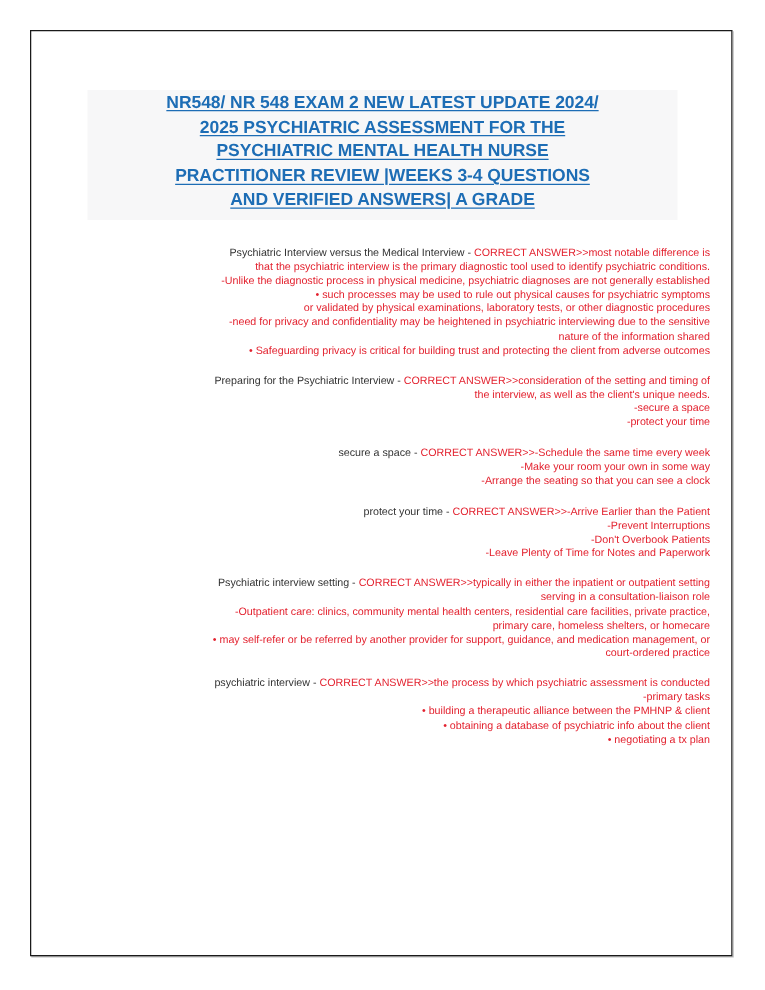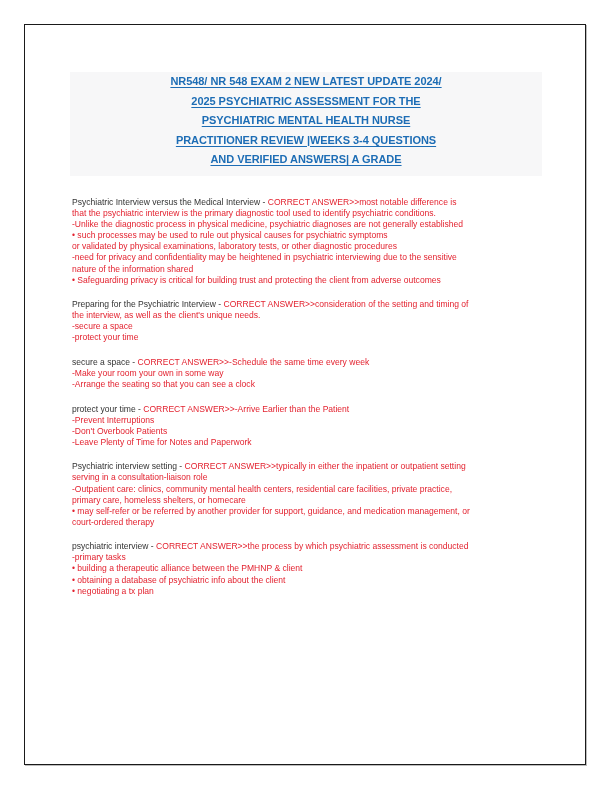--- a/index.html
+++ b/index.html
@@ -31,33 +31,34 @@
     width: 472px;
     height: 104px;
     background: #f7f7f8;
   }
   .title {
     margin: 0;
     padding-top: 0px;
     text-align: center;
     color: #1d6db5;
     font-weight: bold;
-    font-size: 11px;
+    font-size: 14px;
     line-height: 19.6px;
     text-decoration: underline;
     text-decoration-thickness: 1.3px;
     text-underline-offset: 1.5px;
     letter-spacing: -0.05px;
   }
   .title span { display: block; }
   .content {
     position: absolute;
-    left: 72px;
+    left: 88px;
     top: 197px;
     width: 480px;
+    text-align: right;
   }
   .qa {
     margin: 0 0 13.4px 0;
     font-size: 8.55px;
     line-height: 11.1px;
   }
   .qa .line { display: block; white-space: nowrap; }
   .q { color: #333333; }
   .a { color: #e3222f; }
 </style>
@@ -108,21 +109,21 @@
     <span class="line a">-Don't Overbook Patients</span>
     <span class="line a">-Leave Plenty of Time for Notes and Paperwork</span>
   </div>
 
   <div class="qa">
     <span class="line"><span class="q">Psychiatric interview setting - </span> <span class="a">CORRECT ANSWER&gt;&gt;typically in either the inpatient or outpatient setting</span></span>
     <span class="line a">serving in a consultation-liaison role</span>
     <span class="line a">-Outpatient care: clinics, community mental health centers, residential care facilities, private practice,</span>
     <span class="line a">primary care, homeless shelters, or homecare</span>
     <span class="line a">• may self-refer or be referred by another provider for support, guidance, and medication management, or</span>
-    <span class="line a">court-ordered therapy</span>
+    <span class="line a">court-ordered practice</span>
   </div>
 
   <div class="qa">
     <span class="line"><span class="q">psychiatric interview - </span> <span class="a">CORRECT ANSWER&gt;&gt;the process by which psychiatric assessment is conducted</span></span>
     <span class="line a">-primary tasks</span>
     <span class="line a">• building a therapeutic alliance between the PMHNP &amp; client</span>
     <span class="line a">• obtaining a database of psychiatric info about the client</span>
     <span class="line a">• negotiating a tx plan</span>
   </div>
 

